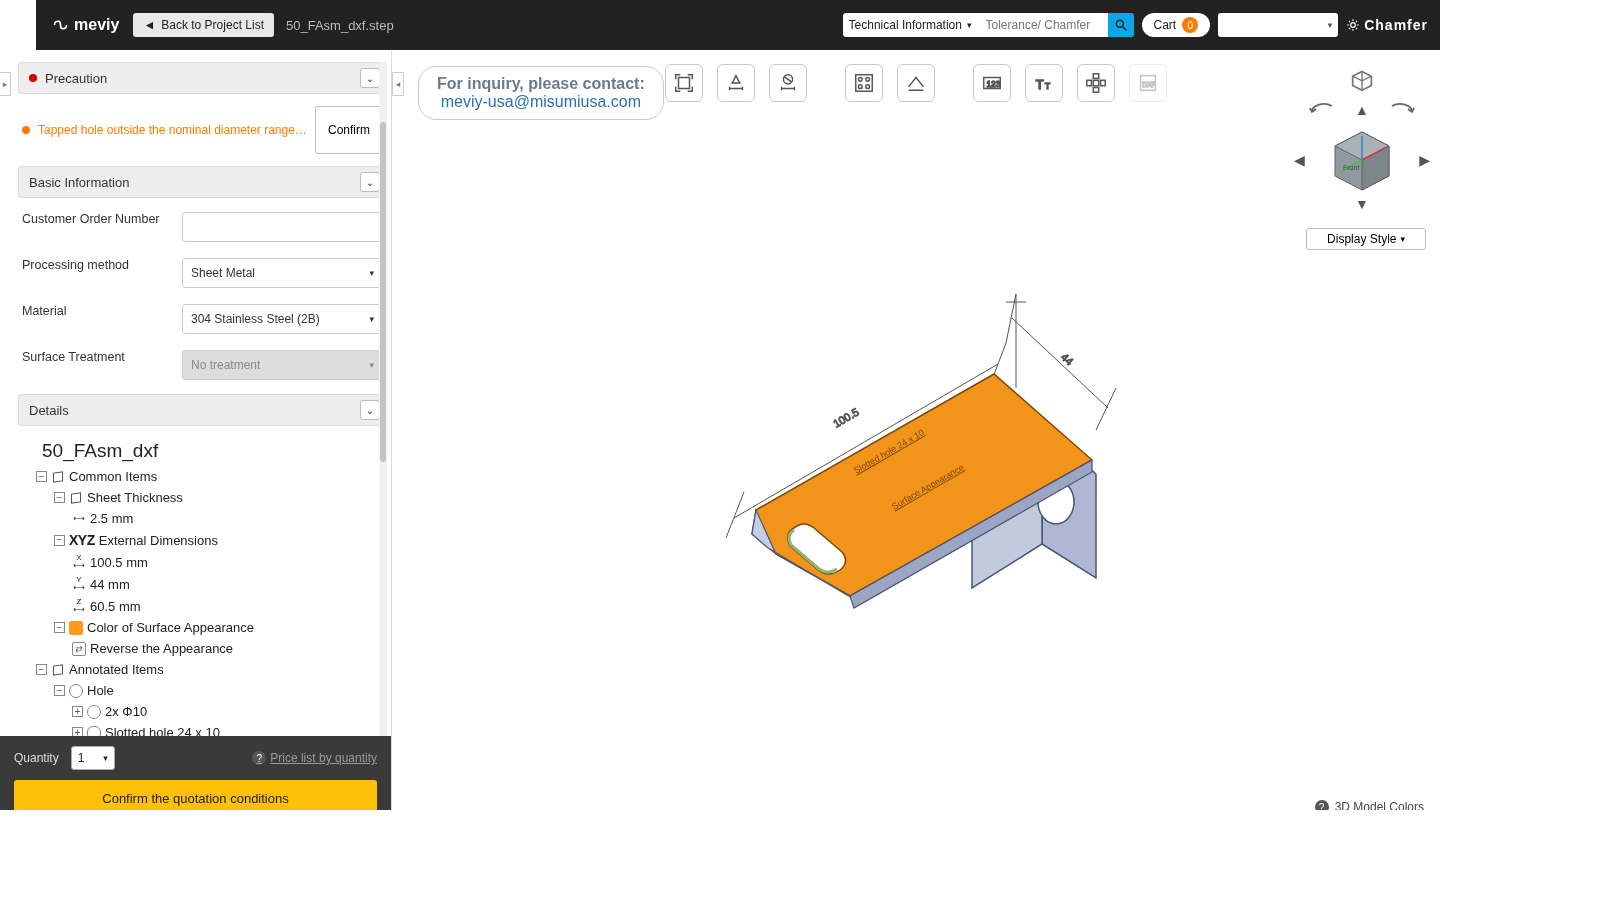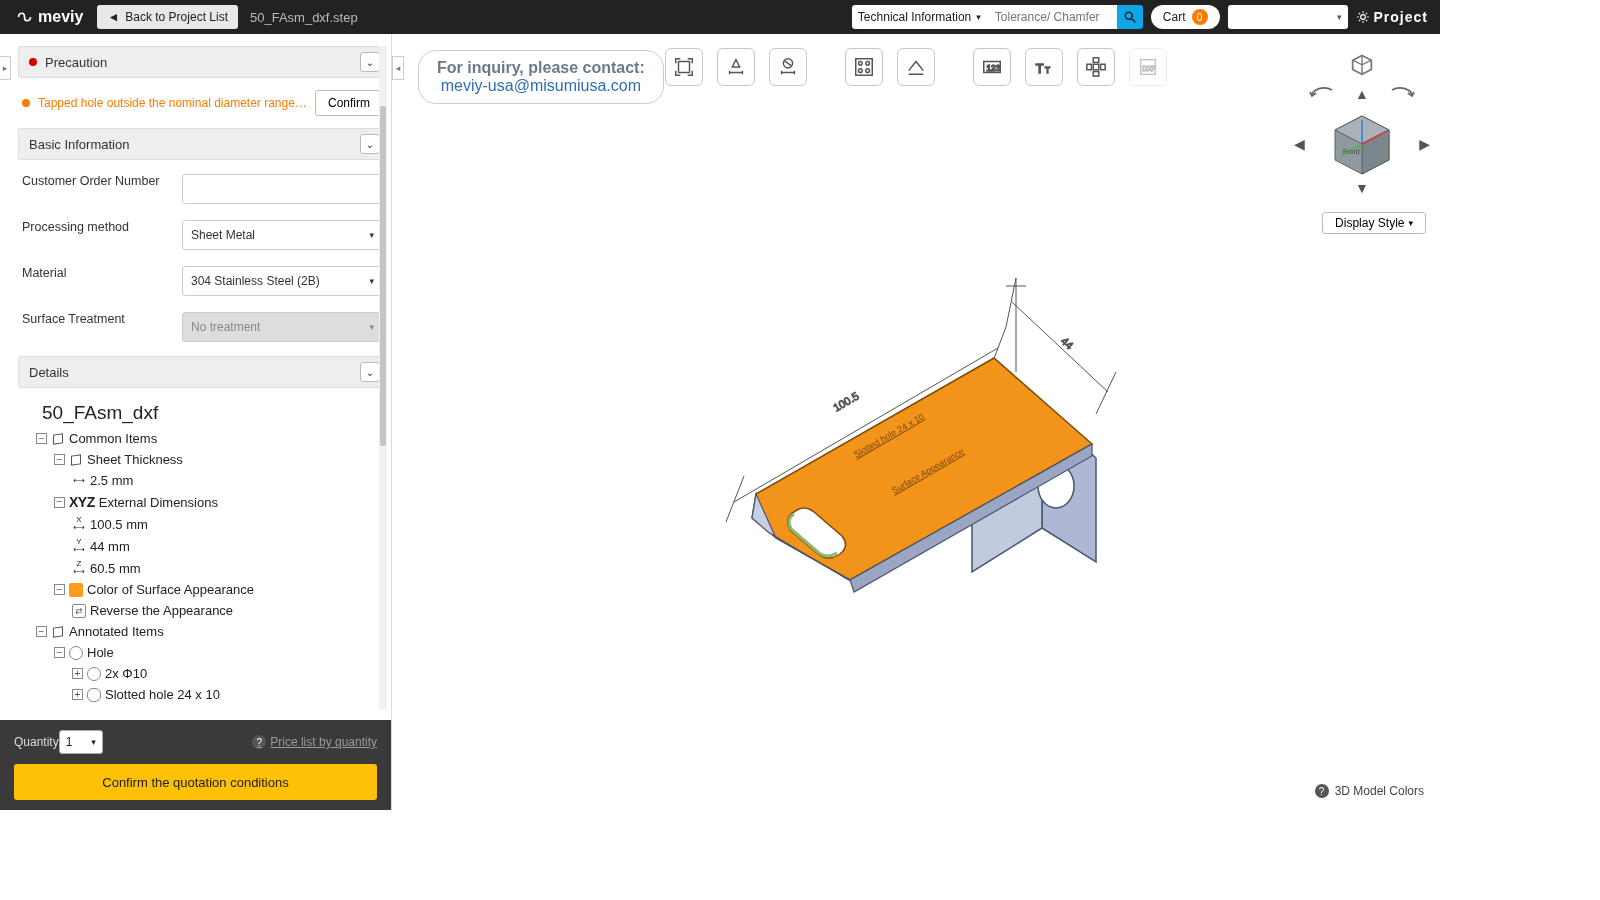--- a/index.html
+++ b/index.html
@@ -1,17 +1,17 @@
 <!DOCTYPE html>
 <html><head>
 <meta charset="utf-8">
 <style>
 * { box-sizing: border-box; margin: 0; padding: 0; font-family: Arial, Helvetica, sans-serif; }
 html, body { width: 1440px; height: 810px; overflow: hidden; background: #fff; }
-.topbar { height: 34px; background: #222; display: flex; align-items: center; color: #fff; font-size: 12px; }
+.topbar { height: 50px; background: #222; display: flex; align-items: center; color: #fff; font-size: 12px; margin-left: 36px; }
 .logo { display:flex; align-items:center; gap:6px; padding:0 14px; font-weight:bold; font-size:16px; }
 .back-btn { background:#e8e8e8; color:#222; border:none; height:24px; padding:0 10px; border-radius:3px; font-size:12px; display:flex; align-items:center; gap:6px; cursor:pointer; }
 .filename { margin-left:12px; color:#bbb; font-size:13px; }
 .topbar-right { margin-left:auto; display:flex; align-items:center; gap:8px; padding-right:12px; }
 .ti-select { background:#fff; color:#222; border:none; height:24px; width:135px; border-radius:3px 0 0 3px; font-size:12px; padding:0 6px; display:flex; align-items:center; justify-content:space-between;}
 .search-wrap { display:flex; align-items:center; background:#0ea5e9; border-radius:3px; overflow:hidden; height:24px;}
 .search-in { border:none; height:24px; font-size:12px; padding:0 8px; width:130px; outline:none; color:#888;}
 .search-icon { width:26px; height:24px; display:flex; align-items:center; justify-content:center; color:#222;}
 .cart-btn { background:#fff; color:#222; height:24px; border-radius:14px; padding:0 12px; display:flex; align-items:center; gap:6px; font-size:12px;}
 .cart-badge { background:#ff7b00; color:#fff; border-radius:50%; width:16px; height:16px; font-size:10px; display:flex; align-items:center; justify-content:center;}
@@ -22,55 +22,55 @@
 .left-panel { width:392px; background:#fff; display:flex; flex-direction:column; border-right:1px solid #ddd; position:relative;}
 .collapse-tab { position:absolute; top:22px; right:-1px; width:12px; height:24px; border:1px solid #ccc; background:#fff; display:flex; align-items:center; justify-content:center; font-size:9px; color:#777; z-index:5;}
 .collapse-tab.left { left:-1px; right:auto; }
 .panel-scroll { flex:1; overflow-y:auto; padding:6px 4px 4px 18px;}
 .section-hdr { background:#eee; border:1px solid #ddd; border-radius:3px; height:32px; display:flex; align-items:center; padding:0 10px; font-size:13px; color:#333; margin:6px 0; position:relative;}
 .collapse-btn { position:absolute; right:6px; width:20px; height:20px; border:1px solid #bbb; border-radius:3px; display:flex; align-items:center; justify-content:center; font-size:10px; background:#fff;}
 .red-dot { width:8px; height:8px; background:#d40000; border-radius:50%; margin-right:8px;}
 .warn-row { display:flex; align-items:center; gap:8px; padding:6px 4px;}
 .orange-dot { width:8px; height:8px; background:#ff7b00; border-radius:50%; flex-shrink:0;}
 .warn-text { font-size:12px; color:#ff7b00; flex:1; white-space:nowrap; overflow:hidden; text-overflow:ellipsis;}
-.confirm-sm { background:#fff; border:1px solid #bbb; border-radius:3px; padding:5px 12px; font-size:12px; cursor:pointer;}
+.confirm-sm { background:#fff; border:1px solid #bbb; border-radius:3px; padding:16px 12px; font-size:12px; cursor:pointer;}
 .form-row { display:flex; padding:8px 4px; font-size:12.5px; color:#333;}
 .form-row label { width:160px;}
 .form-row input[type=text] { flex:1; height:30px; border:1px solid #ccc; border-radius:3px; padding:0 8px; font-size:12px;}
 .form-row .sel { flex:1; height:30px; border:1px solid #ccc; border-radius:3px; padding:0 8px; font-size:12px; display:flex; align-items:center; justify-content:space-between; background:#fff;}
 .form-row .sel.disabled { background:#ddd; color:#888; border-color:#ccc;}
 .tree { font-size:13px; color:#222; padding:4px 0;}
 .tree .root { font-size:19px; padding:4px 0;margin-left:24px;}
 .tree ul { list-style:none; padding-left:18px;}
 .tree li { padding:3px 0; display:flex; align-items:center; gap:4px;}
 .tico { width:14px; height:14px; border:1px solid #888; display:inline-flex; align-items:center; justify-content:center; font-size:9px; color:#555; border-radius:2px; flex-shrink:0;}
 .tico.round { border-radius:50%; }
 .tico.sq-orange { background:#ff9a1a; border-color:#ff9a1a;}
 .minus { width:11px; height:11px; border:1px solid #888; display:inline-flex; align-items:center; justify-content:center; font-size:10px; line-height:1; flex-shrink:0; color:#555;}
 .cube-ico { width:14px; height:14px; position:relative; flex-shrink:0;}
 .cube-ico::before { content:""; position:absolute; inset:2px; border:1.2px solid #555; transform:skewY(-8deg);}
 .xyz { font-size:14px; font-weight:bold; letter-spacing:-0.5px;}
 .dim-ico { width:14px; display:inline-flex; flex-direction:column; align-items:center; font-size:8px; line-height:1; flex-shrink:0;}
 .bottom-bar { background:#3a3a3a; padding:10px 14px; color:#ddd; font-size:12px;}
 .bottom-row1 { display:flex; align-items:center; justify-content:space-between; margin-bottom:10px;}
-.qty-wrap { display:flex; align-items:center; gap:0;}
+.qty-wrap { display:flex; align-items:center; gap:12px;}
 .qty-sel { background:#fff; color:#222; border:1px solid #aaa; border-radius:3px; height:24px; width:44px; padding:0 6px; display:flex; align-items:center; justify-content:space-between;}
 .price-link { color:#9a9a9a; text-decoration:underline; display:flex; align-items:center; gap:4px;}
 .confirm-big { width:100%; height:36px; background:#ffc107; border:none; border-radius:3px; font-size:13px; color:#222; font-weight:500; cursor:pointer;}
 
 .viewer-area { flex:1; position:relative; background:#fff;}
 .viewer-collapse { position:absolute; left:0; top:22px; width:12px; height:24px; border:1px solid #ccc; background:#fff; display:flex; align-items:center; justify-content:center; font-size:9px; color:#777;}
 .inquiry-bubble { position:absolute; left:26px; top:16px; background:#fff; border:1px solid #ccc; border-radius:18px; padding:8px 18px; font-size:16px; color:#555; text-align:center;}
 .inquiry-bubble a { color:#2a6fb5; text-decoration:none;}
 .toolbar { position:absolute; top:14px; left:50%; transform:translateX(-50%); display:flex; gap:14px;}
 .tool-btn { width:38px; height:38px; border:1px solid #c8c8c8; border-radius:6px; background:#fff; display:flex; align-items:center; justify-content:center; color:#555;}
 .tool-btn.disabled { opacity:0.35;}
 .nav-cube-area { position:absolute; right:18px; top:18px; width:120px; text-align:center;}
 .nav-arrow { position:absolute; font-size:14px; color:#555; }
-.display-style { position:absolute; right:14px; top:178px; border:1px solid #bbb; background:#fff; padding:3px 12px; font-size:12px; border-radius:3px; display:flex; align-items:center; gap:4px;}
+.display-style { position:absolute; right:14px; top:178px; border:1px solid #bbb; background:#fff; padding:3px 20px; font-size:12px; border-radius:3px; display:flex; align-items:center; gap:4px;}
 .footer-right { position:absolute; right:16px; bottom:12px; font-size:12px; color:#444; display:flex; align-items:center; gap:6px;}
 .q-circle { width:14px; height:14px; border-radius:50%; background:#555; color:#fff; font-size:10px; display:flex; align-items:center; justify-content:center;}
 
 .part-svg { position:absolute; left:50%; top:50%; transform:translate(-50%,-45%);}
 .scrollbar-fake { position:absolute; right:0; top:0; width:8px; height:100%; background:#f1f1f1;}
 .scrollbar-fake .thumb { position:absolute; left:1px; width:6px; background:#c4c4c4; border-radius:3px;}
 
 svg.icon { width:22px; height:22px; }
 svg.icon * { stroke:#555; stroke-width:1.6; fill:none; }
 </style>
@@ -108,21 +108,21 @@
       <span class="cart-badge">0</span>
     </div>
     <div class="blank-select">
         <span style="font-size:9px;color:#555;">▾</span>
       </div>
     <div class="misumi">
       <svg width="14" height="14" viewBox="0 0 24 24">
           <circle cx="12" cy="12" r="4" stroke="#fff" stroke-width="2" fill="none"></circle>
           <path d="M12 2v3M12 19v3M2 12h3M19 12h3M5 5l2 2M17 17l2 2M19 5l-2 2M5 19l2-2" stroke="#fff" stroke-width="2"></path>
         </svg>
-      <span>Project</span>
+      <span>Chamfer</span>
     </div>
   </div>
 </div>
 
 <div class="main">
 
   <div class="left-panel">
     <div class="collapse-tab left">▸</div>
     <div class="panel-scroll">
       <div style="position:relative;">

